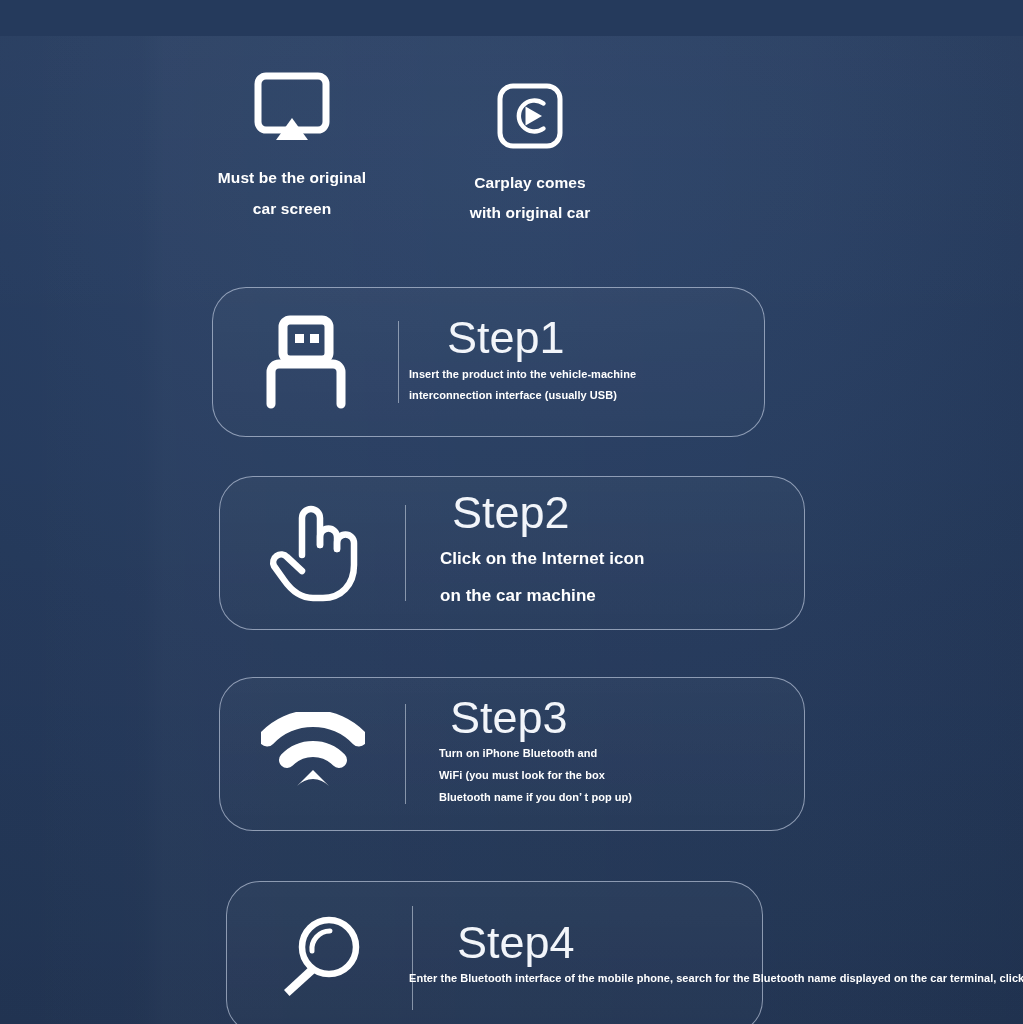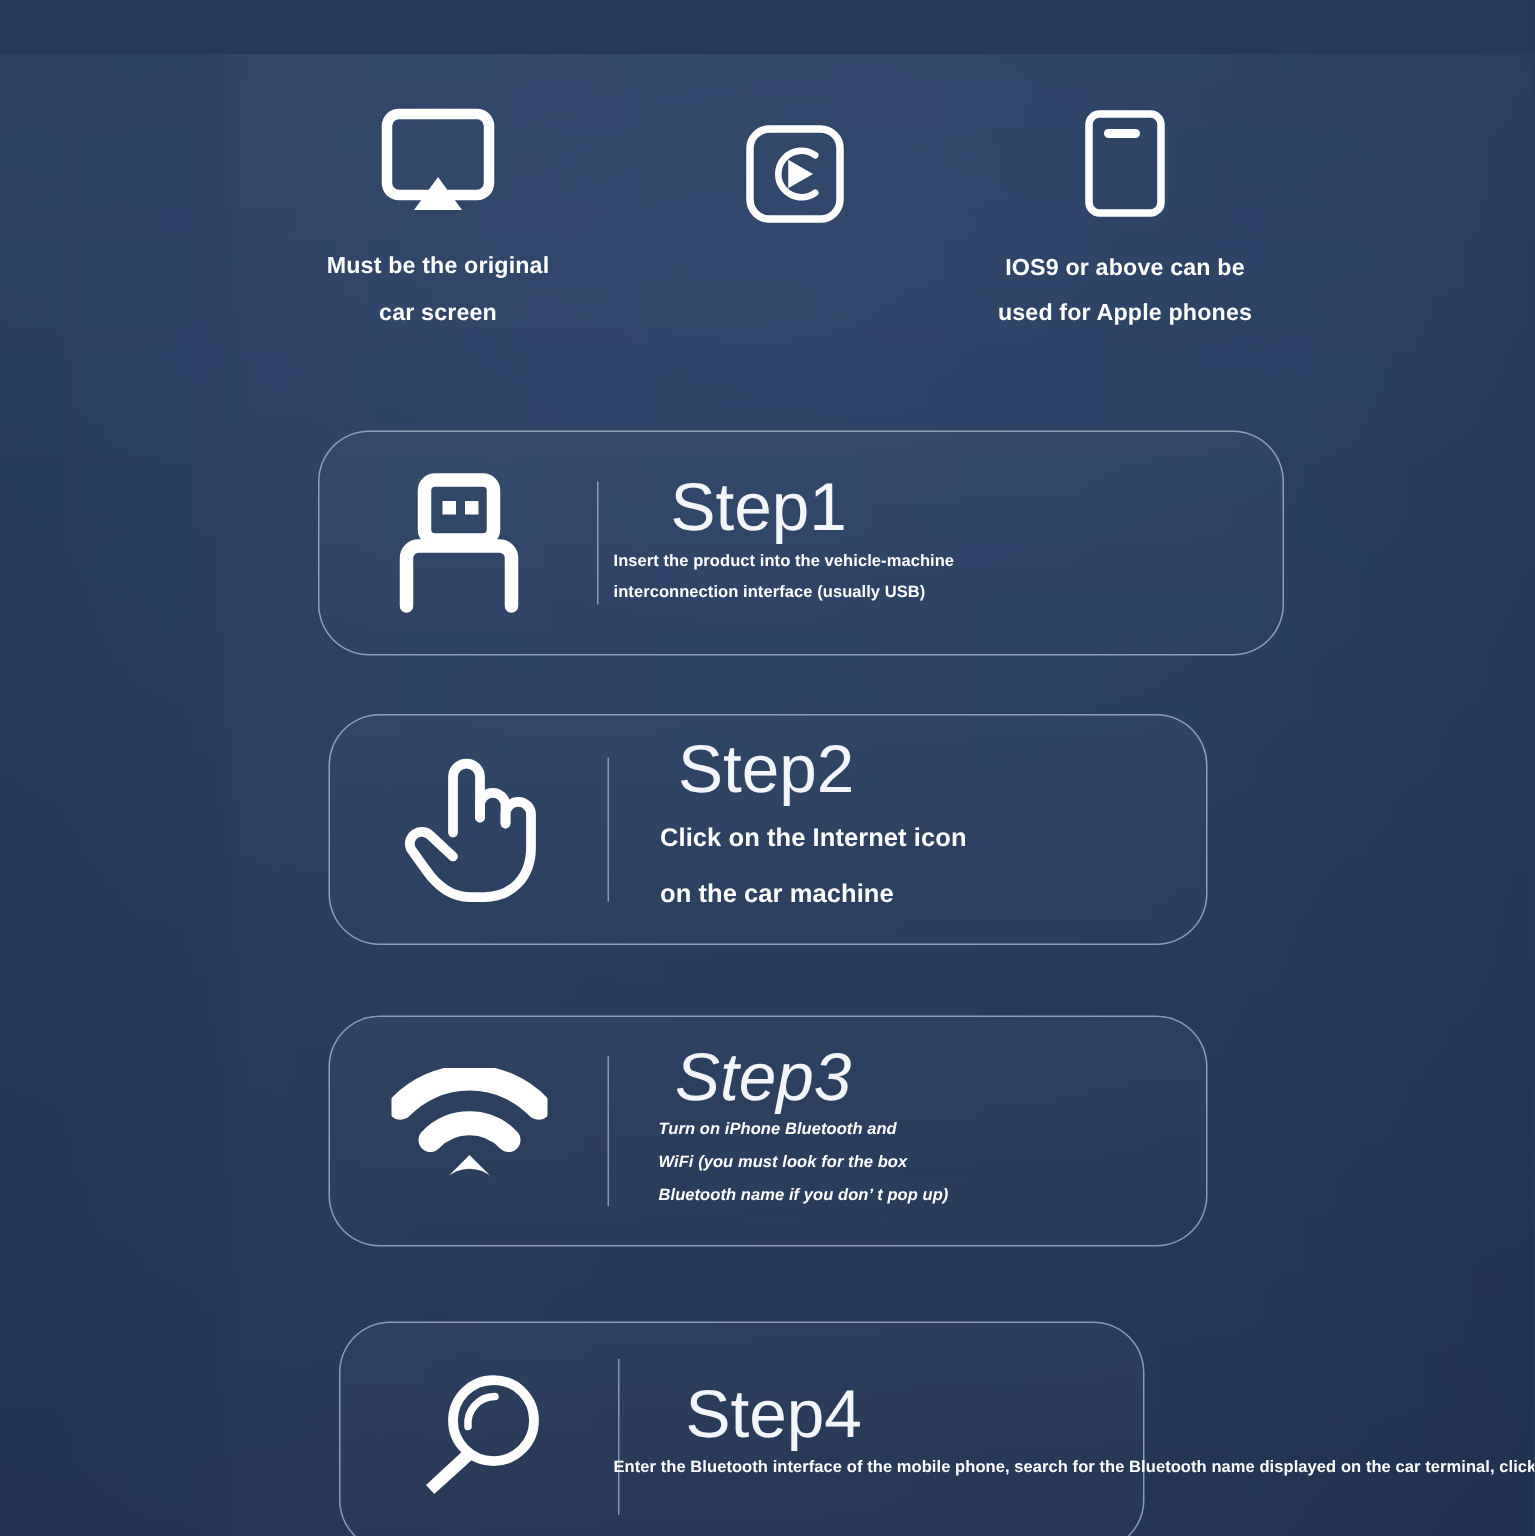--- a/index.html
+++ b/index.html
@@ -113,35 +113,35 @@
     color: #ffffff;
     font-size: 11px;
     font-weight: bold;
     line-height: 1.9;
     white-space: pre-line;
     letter-spacing: .05px;
     margin: 0;
   }
 
   
-  .card-1 { left: 212px; top: 251px; width: 644px; height: 150px; }
+  .card-1 { left: 212px; top: 251px; width: 553px; height: 150px; }
   .card-1 .card-divider { height: 82px; }
   .card-1 .card-body { padding-left: 46px; margin-top: -4px; }
   .card-1 .step-title { margin-left: 2px; }
   .card-1 .step-desc { margin-left: -36px; margin-top: 4px; }
 
   .card-2 { left: 219px; top: 440px; width: 586px; height: 154px; }
   .card-2 .card-divider { height: 96px; }
   .card-2 .card-body { padding-left: 44px; margin-top: -2px; }
   .card-2 .step-title { margin-left: 2px; }
   .card-2 .step-desc { margin-left: -10px; margin-top: 5px; font-size: 17px; line-height: 2.2; }
 
   .card-3 { left: 219px; top: 641px; width: 586px; height: 154px; }
   .card-3 .card-divider { height: 100px; }
-  .card-3 .card-body { padding-left: 44px; margin-top: -6px; font-style: italic; }
+  .card-3 .card-body { padding-left: 44px; margin-top: -6px; }
   .card-3 .step-title { margin-left: 0px; }
   .card-3 .step-desc { margin-left: -11px; margin-top: 0px; line-height: 2.0; }
 
   .card-4 { left: 226px; top: 845px; width: 537px; height: 153px; }
   .card-4 .card-divider { height: 104px; }
   .card-4 .card-body { padding-left: 44px; margin-top: -6px; }
   .card-4 .step-title { margin-left: 0px; }
   .card-4 .step-desc { margin-left: -48px; margin-top: 0px; line-height: 2.0; white-space: nowrap; }
 
   .icn { display: block; }
@@ -165,32 +165,24 @@
     </div>
 
     <div class="feature feature-2">
       <div class="feature-icon">
         <svg class="icn" width="68" height="68" viewBox="0 0 68 68" fill="none">
           <rect x="4" y="4" width="60" height="60" rx="13" ry="13" stroke="#ffffff" stroke-width="5"></rect>
           <path d="M47.5 21.5 A15.5 15.5 0 1 0 47.5 46.5" stroke="#ffffff" stroke-width="4.4" fill="none" stroke-linecap="round"></path>
           <path d="M29.5 24.5 L46 34 L29.5 43.5 Z" fill="#ffffff"></path>
         </svg>
       </div>
-    </div>
-
-    <div class="feature feature-3">
-      <div class="feature-icon">
-        <svg class="icn" width="56" height="74" viewBox="0 0 56 74" fill="none">
-          <rect x="4" y="4" width="48" height="66" rx="7" ry="7" stroke="#ffffff" stroke-width="5"></rect>
-          <rect x="14" y="14" width="24" height="6" rx="3" ry="3" fill="#ffffff"></rect>
-        </svg>
-      </div>
-      <div class="feature-label">IOS9 or above can be
-used for Apple phones</div>
-    </div>
+      <div class="feature-label">Carplay comes
+with original car</div>
+    </div>
+
   </div>
 
   <div class="card card-1">
     <div class="card-inner">
       <div class="card-icon">
         <svg class="icn" width="94" height="96" viewBox="0 0 94 96" fill="none">
           <rect x="24" y="6" width="46" height="40" rx="7" ry="7" stroke="#ffffff" stroke-width="9"></rect>
           <rect x="36" y="20" width="9" height="9" fill="#ffffff"></rect>
           <rect x="51" y="20" width="9" height="9" fill="#ffffff"></rect>
           <path d="M12 90 L12 58 A8 8 0 0 1 20 50 L74 50 A8 8 0 0 1 82 58 L82 90" stroke="#ffffff" stroke-width="9" fill="none" stroke-linecap="round"></path>

